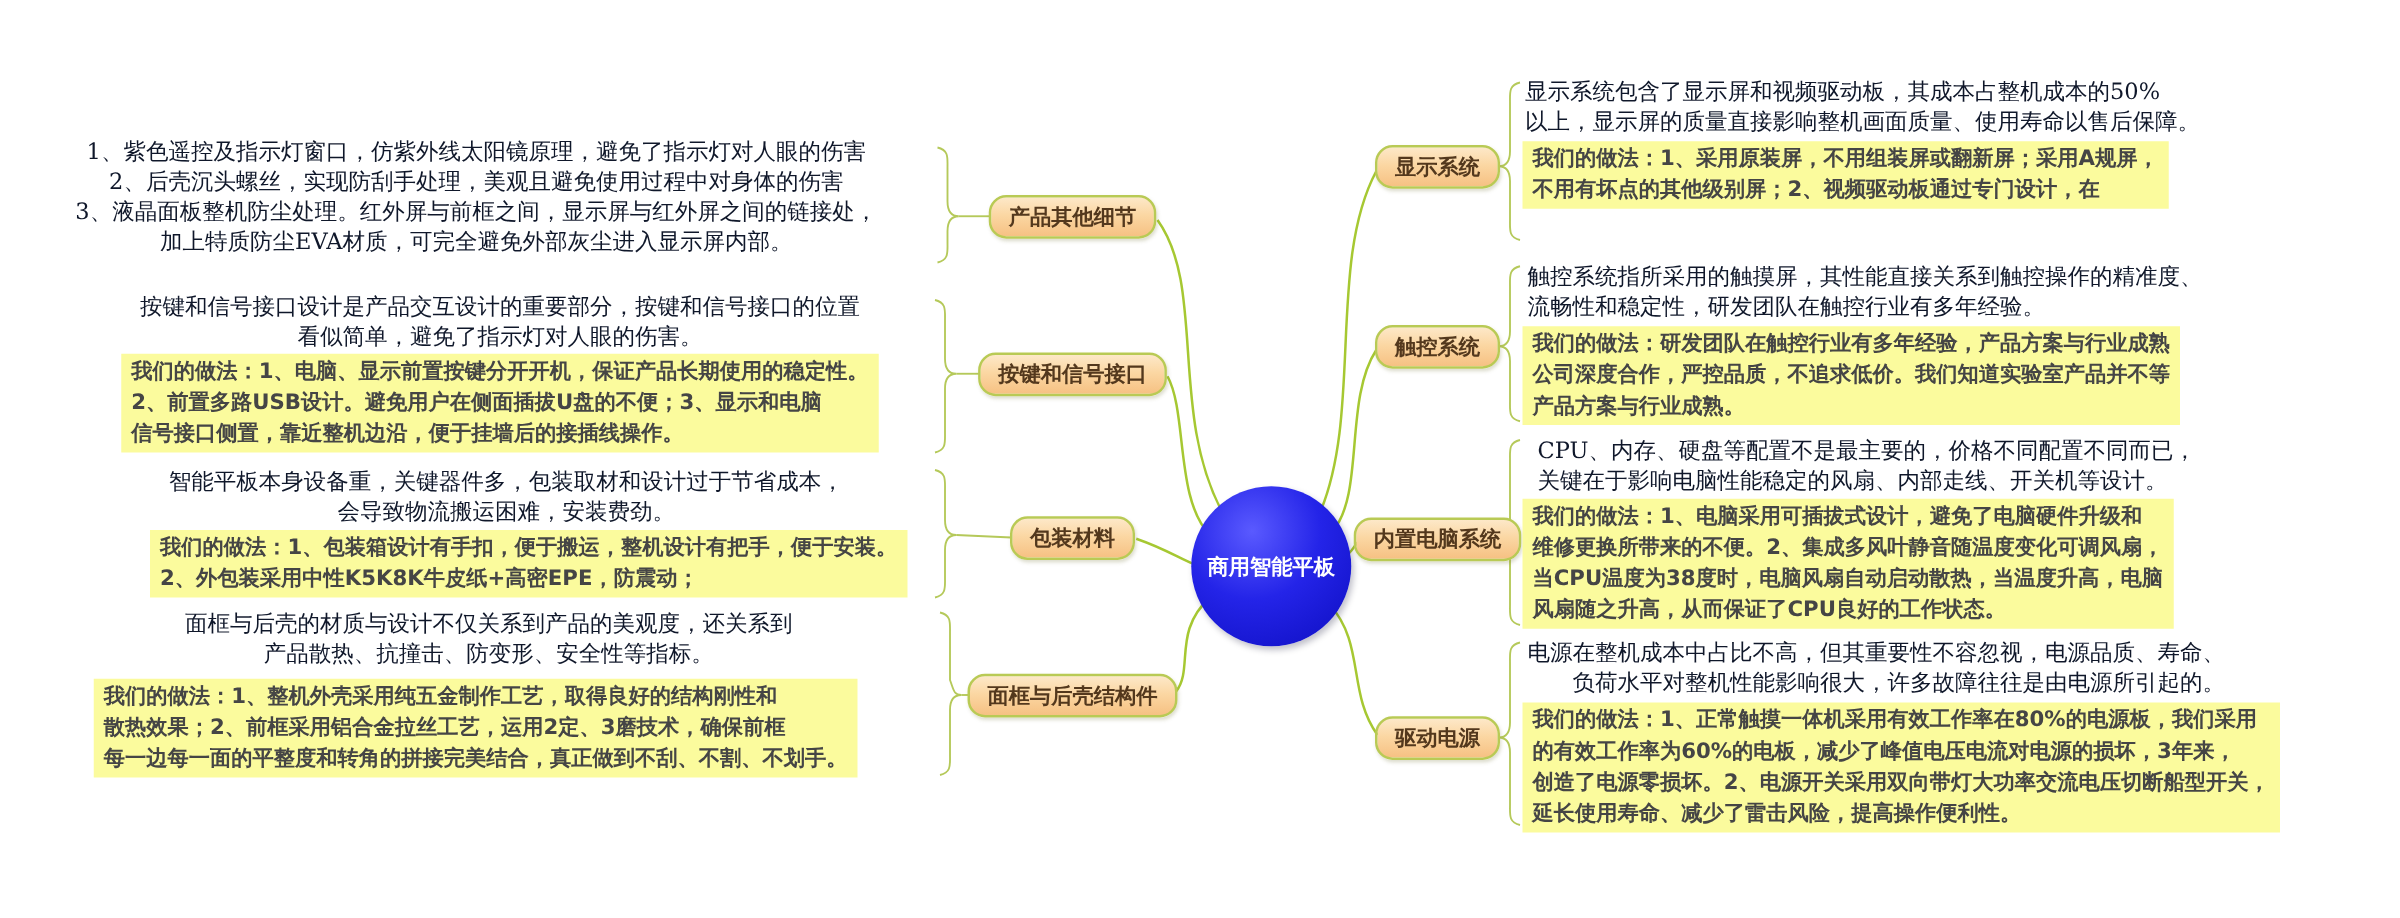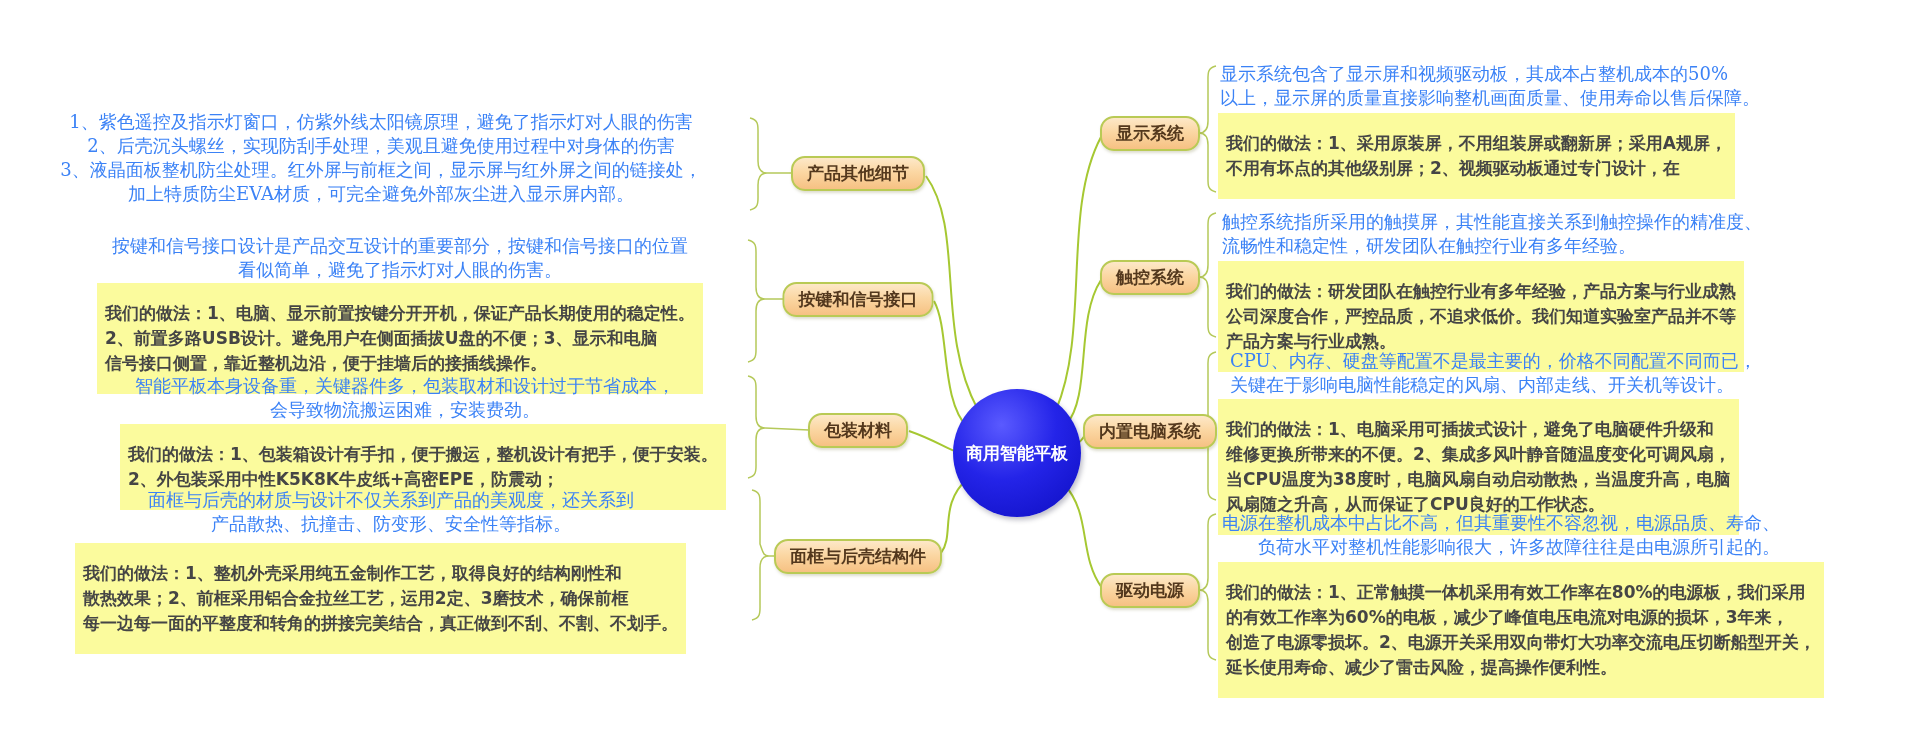--- a/index.html
+++ b/index.html
@@ -1,25 +1,25 @@
 <!DOCTYPE html>
 <html><head>
 <meta charset="utf-8">
 <style>
   html,body{margin:0;padding:0;background:#ffffff;}
   #canvas{position:relative;width:1920px;height:734px;background:#ffffff;overflow:hidden;
           font-family:"DejaVu Sans","Liberation Sans",sans-serif;}
   svg.wires{position:absolute;left:0;top:0;pointer-events:none;}
   .desc{position:absolute;font-family:"DejaVu Serif","Liberation Serif",serif;
-        font-size:18px;line-height:24px;color:#3b82f6;}
+        font-size:18px;line-height:24px;color:#0f172a;}
   .desc .ln{white-space:nowrap;}
   .desc.ctr{text-align:center;}
   .hl{position:absolute;font-family:"DejaVu Sans","Liberation Sans",sans-serif;
       font-weight:bold;font-size:17px;line-height:25px;color:#454545;
-      background:#fbfb9d;padding:18px 8px;display:inline-block;}
+      background:#fbfb9d;padding:2px 8px;display:inline-block;}
   .hl .ln{white-space:nowrap;}
   .node{position:absolute;transform:translateX(-50%);
         background:linear-gradient(180deg,#fde8c8 0%,#fbd7a3 45%,#f6c183 100%);
         border:2px solid #b9ca55;border-radius:14px;padding:4px 14px;
         font-weight:bold;font-size:17px;color:#53381d;white-space:nowrap;
         box-shadow:1px 2px 3px rgba(120,120,60,0.25);}
   .center-node{position:absolute;left:953px;top:389px;width:128px;height:128px;
         border-radius:50%;display:flex;align-items:center;justify-content:center;
         background:radial-gradient(circle at 38% 28%,#5a5aff 0%,#2424e8 45%,#0d0dc0 100%);
         color:#ffffff;font-weight:bold;font-size:17px;white-space:nowrap;

